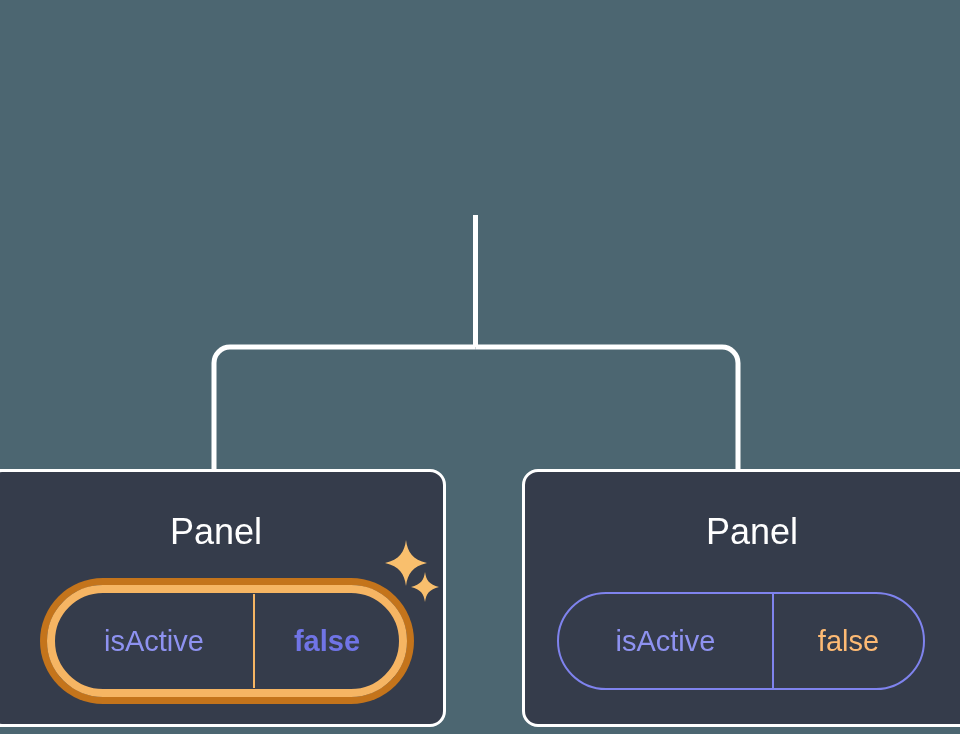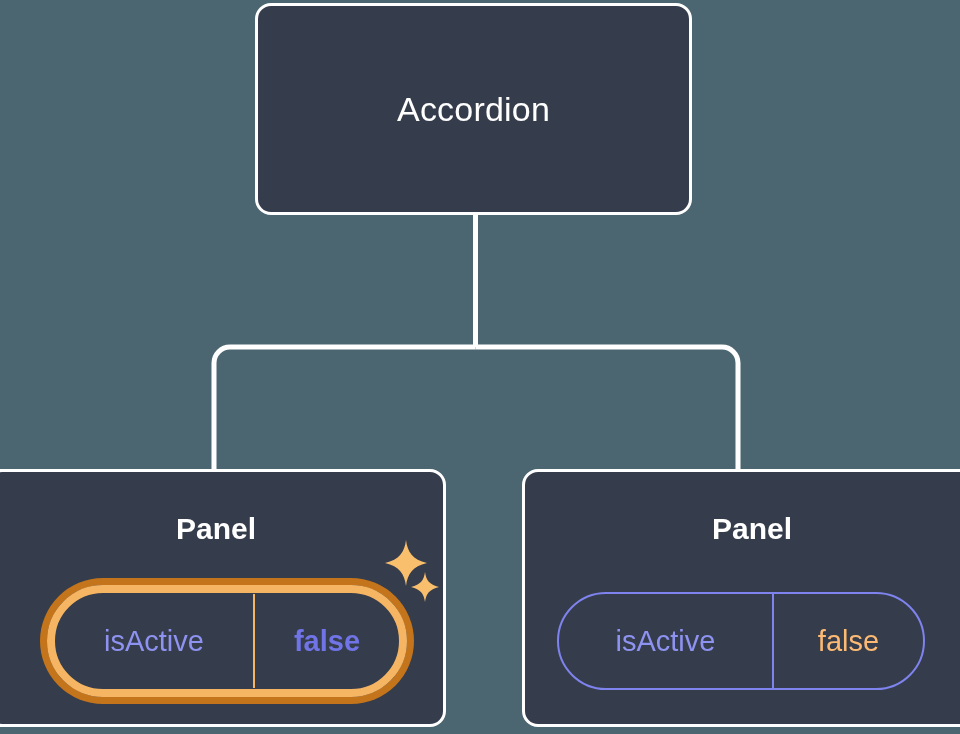--- a/index.html
+++ b/index.html
@@ -66,22 +66,22 @@
     left: -14px;
     width: 460px;
   }
   .node-panel-right {
     left: 522px;
     width: 460px;
   }
 
   .node-title-panel {
     color: #ffffff;
-    font-size: 30px;
-    font-weight: 700;
+    font-size: 36px;
+    font-weight: 400;
     line-height: 1;
   }
 
   
   .pill {
     position: absolute;
     box-sizing: border-box;
     display: flex;
     align-items: stretch;
     border-radius: 999px;
@@ -175,23 +175,20 @@
 
   <svg id="connectors" viewBox="0 0 960 734" width="960" height="734" fill="none" xmlns="http://www.w3.org/2000/svg">
 
     <path d="M475.5 215 V 347" stroke="#ffffff" stroke-width="5" stroke-linecap="butt"></path>
 
     <path d="M475.5 347 H 230 A 16 16 0 0 0 214 363 V 470" stroke="#ffffff" stroke-width="5" stroke-linecap="butt"></path>
 
     <path d="M475.5 347 H 722 A 16 16 0 0 1 738 363 V 470" stroke="#ffffff" stroke-width="5" stroke-linecap="butt"></path>
   </svg>
 
-  <div class="node node-root">
-    <div class="node-title-root">Accordion</div>
-  </div>
 
   <div class="node node-panel node-panel-left">
     <div class="node-title-panel">Panel</div>
   </div>
 
   <div class="pill pill-highlight">
     <div class="pill-cell pill-key">isActive</div>
     <div class="pill-divider"></div>
     <div class="pill-cell pill-val">false</div>
   </div>

